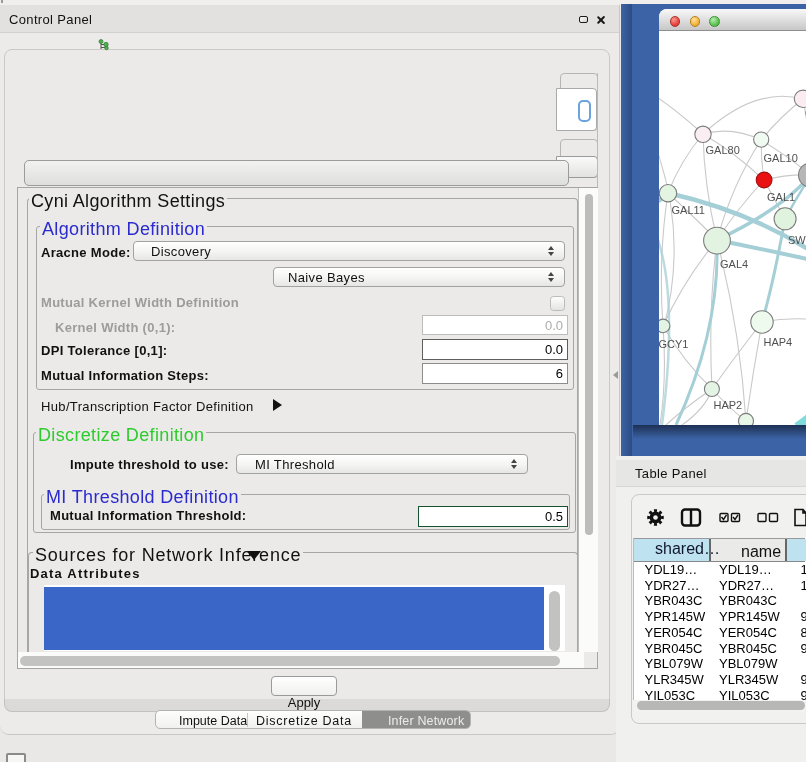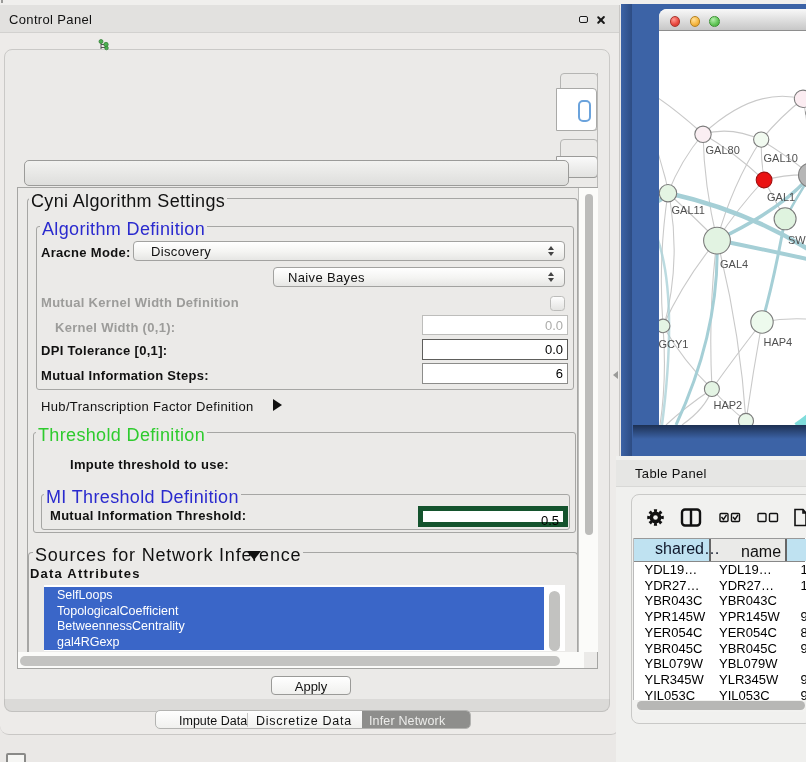--- a/index.html
+++ b/index.html
@@ -89,48 +89,54 @@
   <div class="tf" style="left:422px;top:315px;width:146px;height:20px;border:1px solid #bdbdbb;color:#acacaa;">0.0</div>
   <div class="abs blbl" style="left:41px;top:343px;">DPI Tolerance [0,1]:</div>
   <div class="tf" style="left:422px;top:339px;width:146px;height:21px;border:1.5px solid #5e5e5c;color:#000;">0.0</div>
   <div class="abs blbl" style="left:41px;top:368px;">Mutual Information Steps:</div>
   <div class="tf" style="left:422px;top:363px;width:146px;height:21px;border:1px solid #8c8c8a;color:#000;">6</div>
 
   <div class="abs lbl" style="left:41px;top:399px;">Hub/Transcription Factor Definition</div>
   <div class="abs" style="left:273px;top:399px;width:0;height:0;border-top:6px solid transparent;border-bottom:6px solid transparent;border-left:9px solid #111;"></div>
 
   <div class="grp" style="left:33px;top:432px;width:543px;height:101px;"></div>
-  <div class="gt" style="left:36px;top:425px;color:#2ecb2e;">Threshold Definition</div>
+  <div class="gt" style="left:36px;top:425px;color:#2ecb2e;">Discretize Definition</div>
   <div class="abs blbl" style="left:70px;top:457px;">Impute threshold to use:</div>
+  <div class="combo" style="left:236px;top:454px;width:292px;">
+    <div class="ct" style="left:18px;">MI Threshold</div>
+    <div class="spn" style="top:4px;">
+        <div class="u"></div>
+        <div class="d"></div>
+      </div>
+  </div>
 
   <div class="grp" style="left:41px;top:494px;width:529px;height:36px;"></div>
   <div class="gt" style="left:44px;top:487px;color:#2a2ace;">MI Threshold Definition</div>
   <div class="abs blbl" style="left:50px;top:508px;">Mutual Information Threshold:</div>
-  <div class="tf" style="left:418px;top:506px;width:150px;height:21px;border:5px solid #14532d;color:#000;">0.5</div>
+  <div class="tf" style="left:418px;top:506px;width:150px;height:21px;border:1px solid #14532d;color:#000;">0.5</div>
 
   <div class="grp" style="left:28px;top:552px;width:550px;height:100px;border-bottom:none;border-radius:4px 4px 0 0;"></div>
   <div class="abs" style="left:226px;top:549px;width:42px;height:7px;background:#ebeae8;"></div>
   <div class="gt" style="left:33px;top:545px;color:#111;letter-spacing:0.8px;">Sources for Network Inference</div>
   <div class="abs" style="left:247px;top:551px;width:0;height:0;border-left:7px solid transparent;border-right:7px solid transparent;border-top:9px solid #111;"></div>
   <div class="abs blbl" style="left:30px;top:566px;letter-spacing:1.2px;">Data Attributes</div>
 
   <div class="abs" style="left:44px;top:585px;width:521px;height:66px;background:#fff;overflow:hidden;">
     <div class="abs" style="left:0;top:2px;width:500px;height:63px;background:#3a66c8;"></div>
-    <div style="position:absolute;left:13px;top:3px;font-size:12.5px;color:#fff;line-height:15.7px;">SelfLoops<br>TopologicalCoefficient<br>BetweennessCentrality<br>gal4RGexp</div>
     <div class="abs" style="left:505px;top:6px;width:11px;height:60px;background:#c2c2c0;border-radius:5.5px;"></div>
   </div>
 
-  <div class="abs" style="left:271px;top:676px;width:80px;height:19px;background:linear-gradient(#ffffff,#f0f0ee);border:1px solid #9a9a98;border-radius:4px;box-sizing:border-box;text-align:center;font-size:13px;color:#111;padding-top:2px;">Apply</div>
+  <div class="abs" style="left:271px;top:676px;width:66px;height:19px;background:linear-gradient(#ffffff,#f0f0ee);border:1px solid #9a9a98;border-radius:4px;box-sizing:border-box;text-align:center;font-size:13px;color:#111;padding-top:18px;">Apply</div>
 
   <div class="abs" style="left:155px;top:710px;width:316px;height:19px;background:linear-gradient(#fefefe,#f0f0ee);border:1px solid #b3b3b1;border-radius:5px;box-sizing:border-box;overflow:hidden;">
     <div class="abs" style="left:206px;top:0;width:110px;height:19px;background:#8e8e8c;"></div>
     <div class="abs" style="left:91px;top:2px;width:1px;height:14px;background:#c6c6c4;"></div>
     <div class="abs" style="left:23px;top:2.5px;font-size:12.5px;color:#111;white-space:nowrap;">Impute Data</div>
     <div class="abs" style="left:100px;top:2.5px;font-size:12.5px;letter-spacing:0.75px;color:#111;white-space:nowrap;">Discretize Data</div>
-    <div class="abs" style="left:213px;top:2.5px;font-size:12.5px;letter-spacing:0.15px;color:#ececea;white-space:nowrap;">Infer Network</div>
+    <div class="abs" style="left:232px;top:2.5px;font-size:12.5px;letter-spacing:0.15px;color:#ececea;white-space:nowrap;">Infer Network</div>
   </div>
 
   <div class="abs" style="left:613px;top:371px;width:0;height:0;border-top:4px solid transparent;border-bottom:4px solid transparent;border-right:5px solid #9a9a98;"></div>
 
   <div class="abs" style="left:6px;top:753px;width:16px;height:12px;border:2px solid #8a8a88;border-radius:2px;background:#f6f6f4;"></div>
 
   <div class="abs" style="left:621px;top:4px;width:185px;height:452px;background:#3c63a6;"></div>
   <div class="abs" style="left:621px;top:4px;width:11px;height:452px;background:linear-gradient(90deg,#3c63a6,#2d4c83);"></div>
 
   <div class="abs" style="left:633px;top:425px;width:173px;height:14px;background:linear-gradient(#1d3052,rgba(60,99,166,0));"></div>

